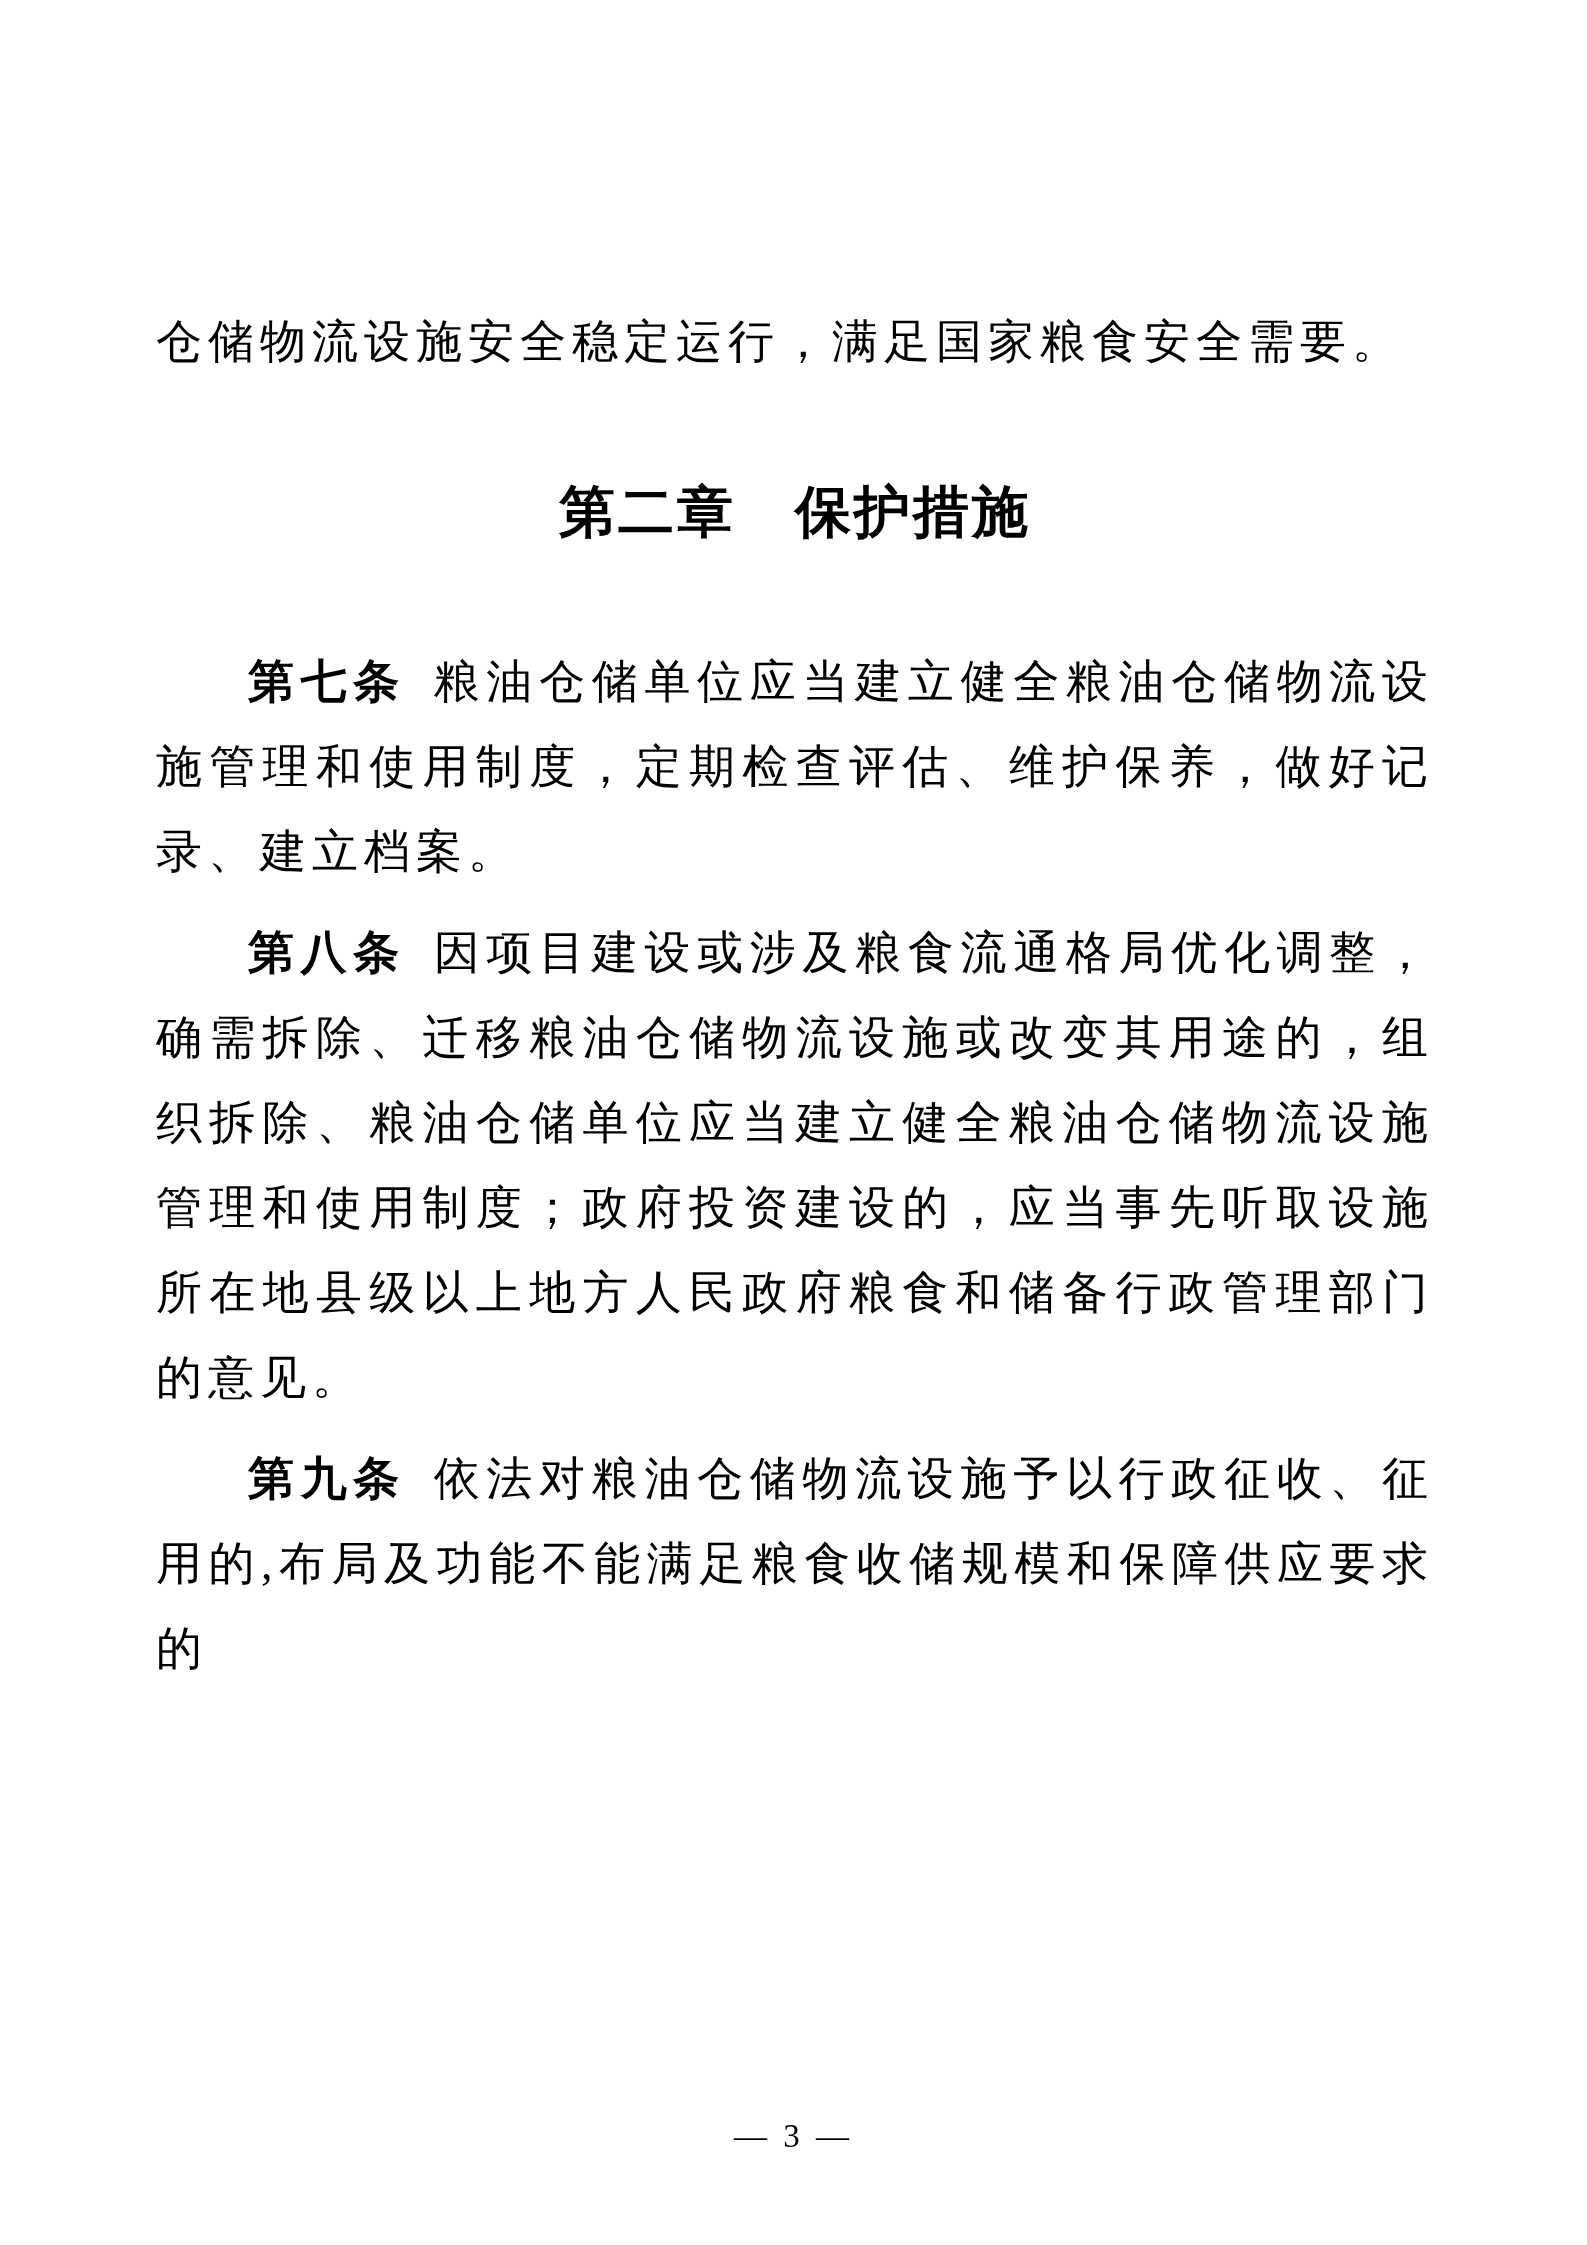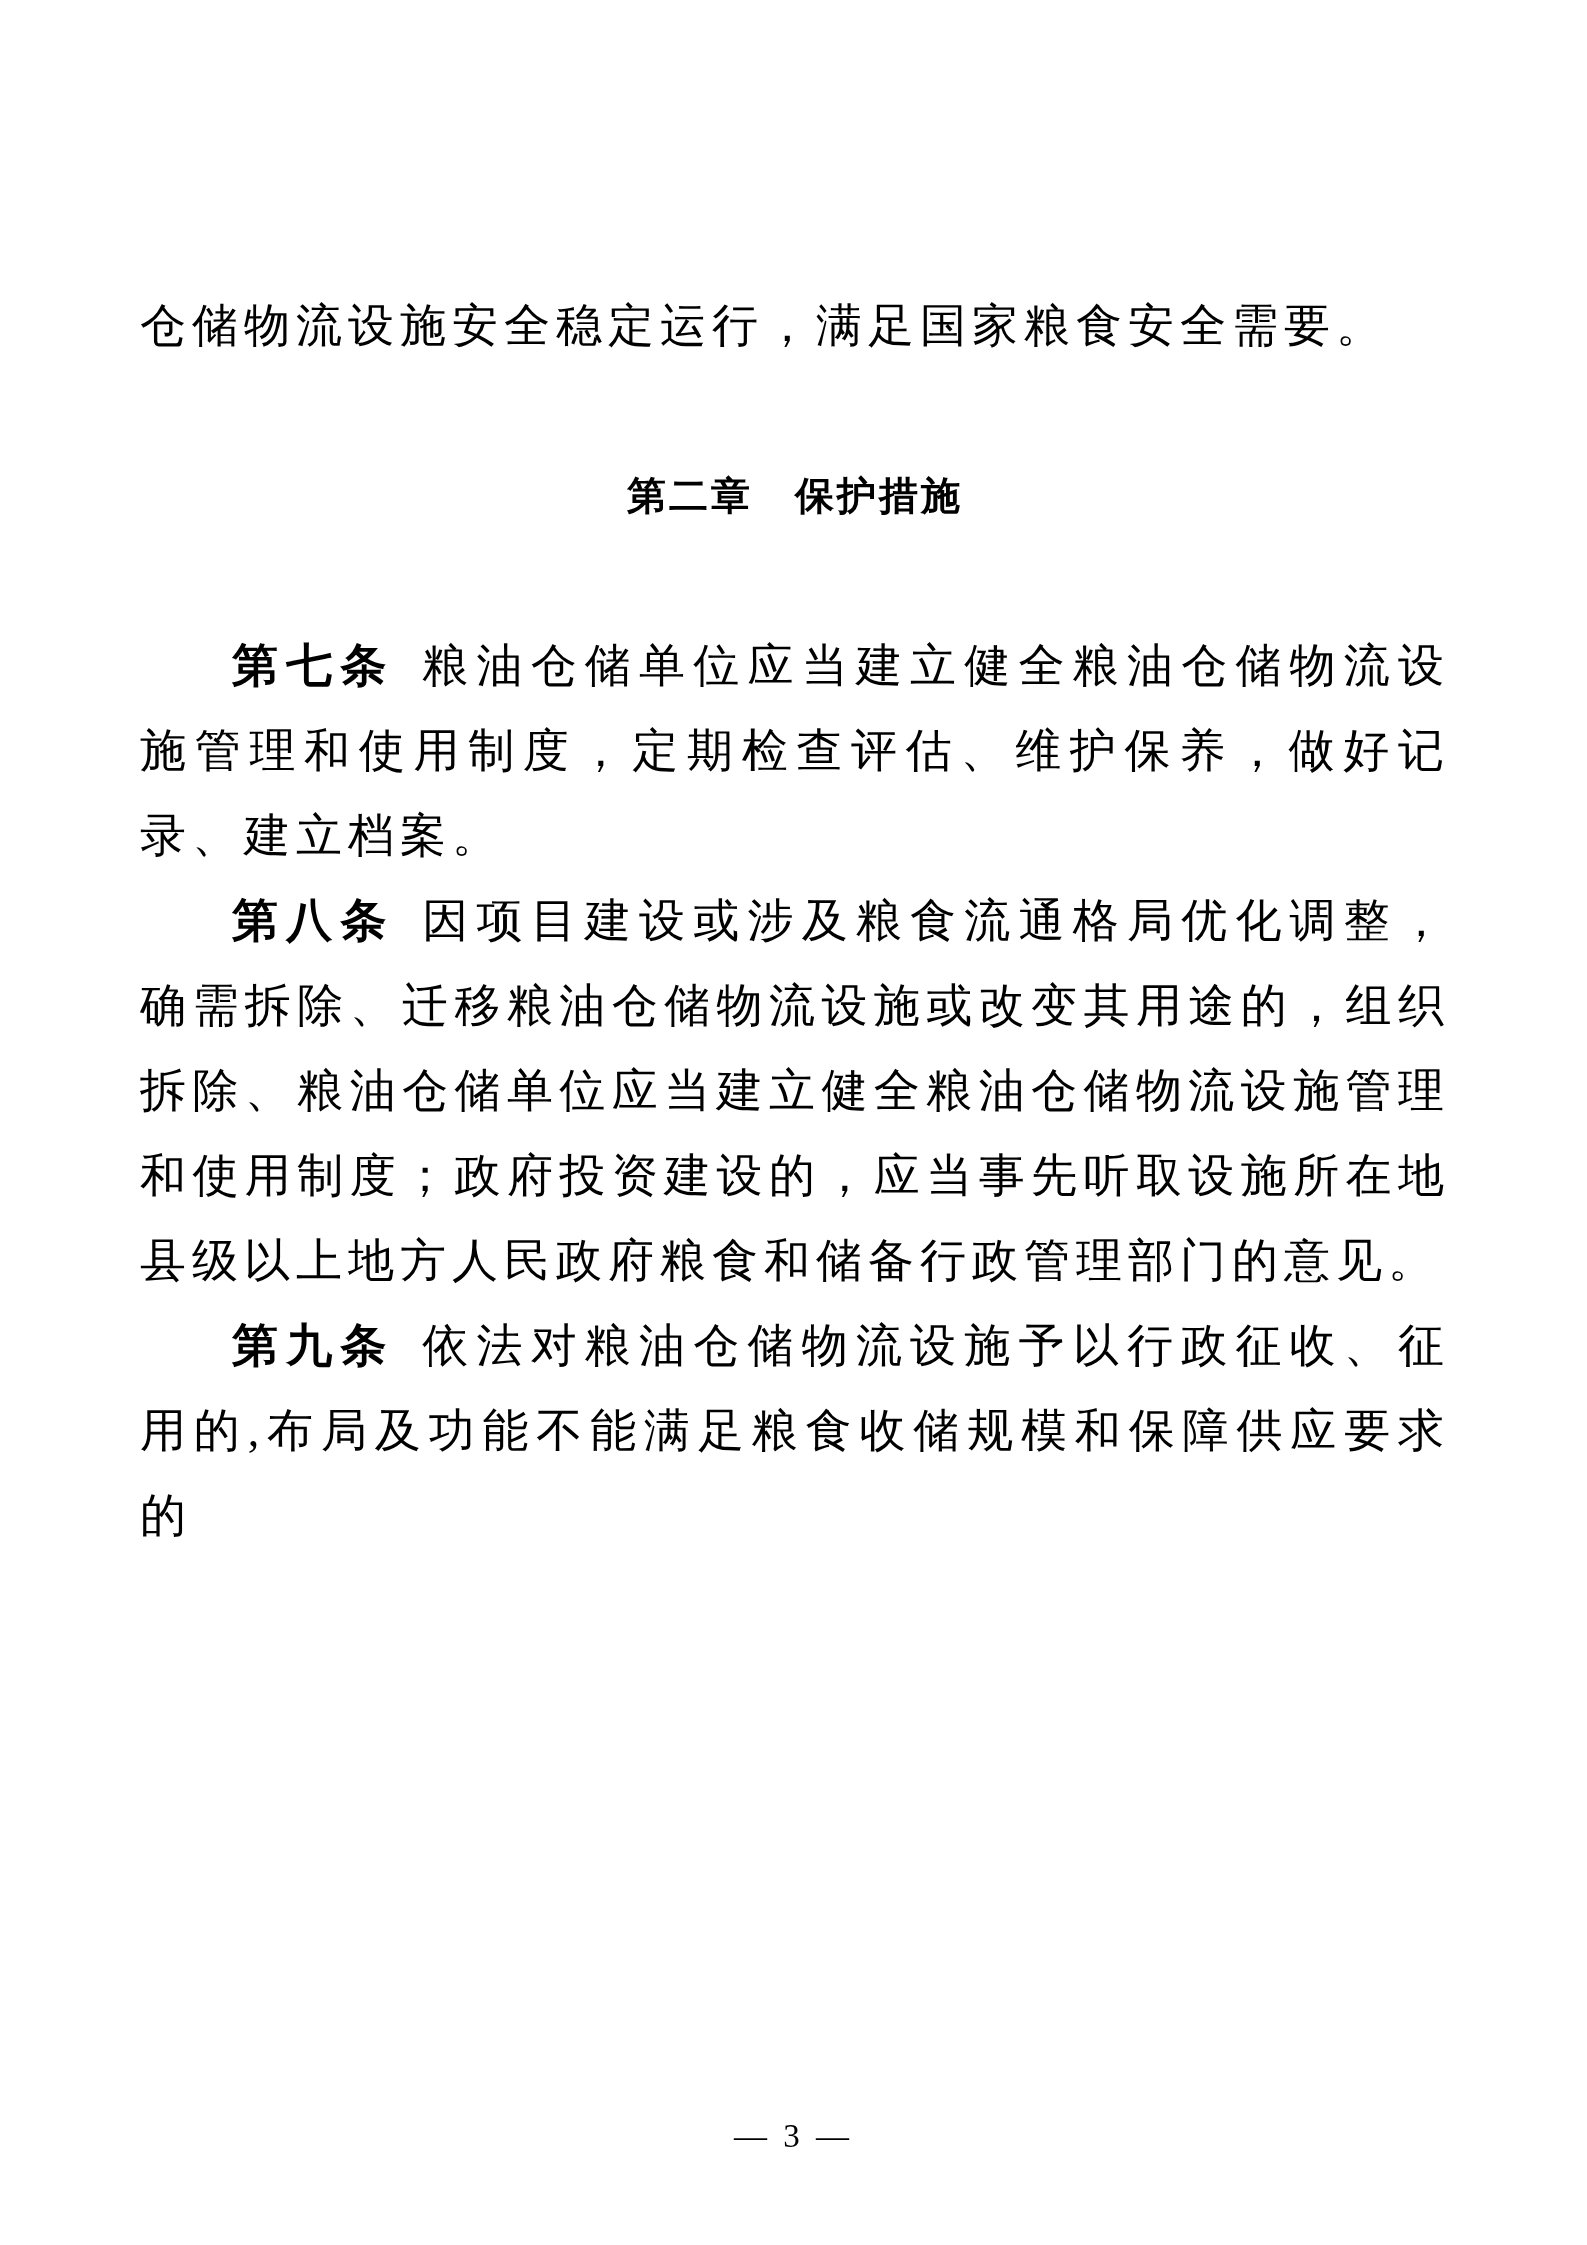--- a/index.html
+++ b/index.html
@@ -21,31 +21,31 @@
     left: 140px;
     top: 283px;
     width: 1310px;
     font-family: "Liberation Serif", "DejaVu Serif", serif;
     font-size: 46px;
     line-height: 85px;
     letter-spacing: 6px;
     text-align: justify;
   }
   .para {
-    margin: 0;
+    margin: 16px;
     text-indent: 2em;
   }
   .para.no-indent {
     text-indent: 0;
   }
   .chapter {
     margin: 85px 0;
     font-family: "Liberation Sans", "DejaVu Sans", sans-serif;
     font-weight: 700;
-    font-size: 39px;
+    font-size: 56px;
     line-height: 85px;
     letter-spacing: 3px;
     text-align: center;
     text-indent: 0;
   }
   .art-num {
     font-family: "Liberation Sans", "DejaVu Sans", sans-serif;
     font-weight: 700;
     margin-right: 0.6em;
   }

